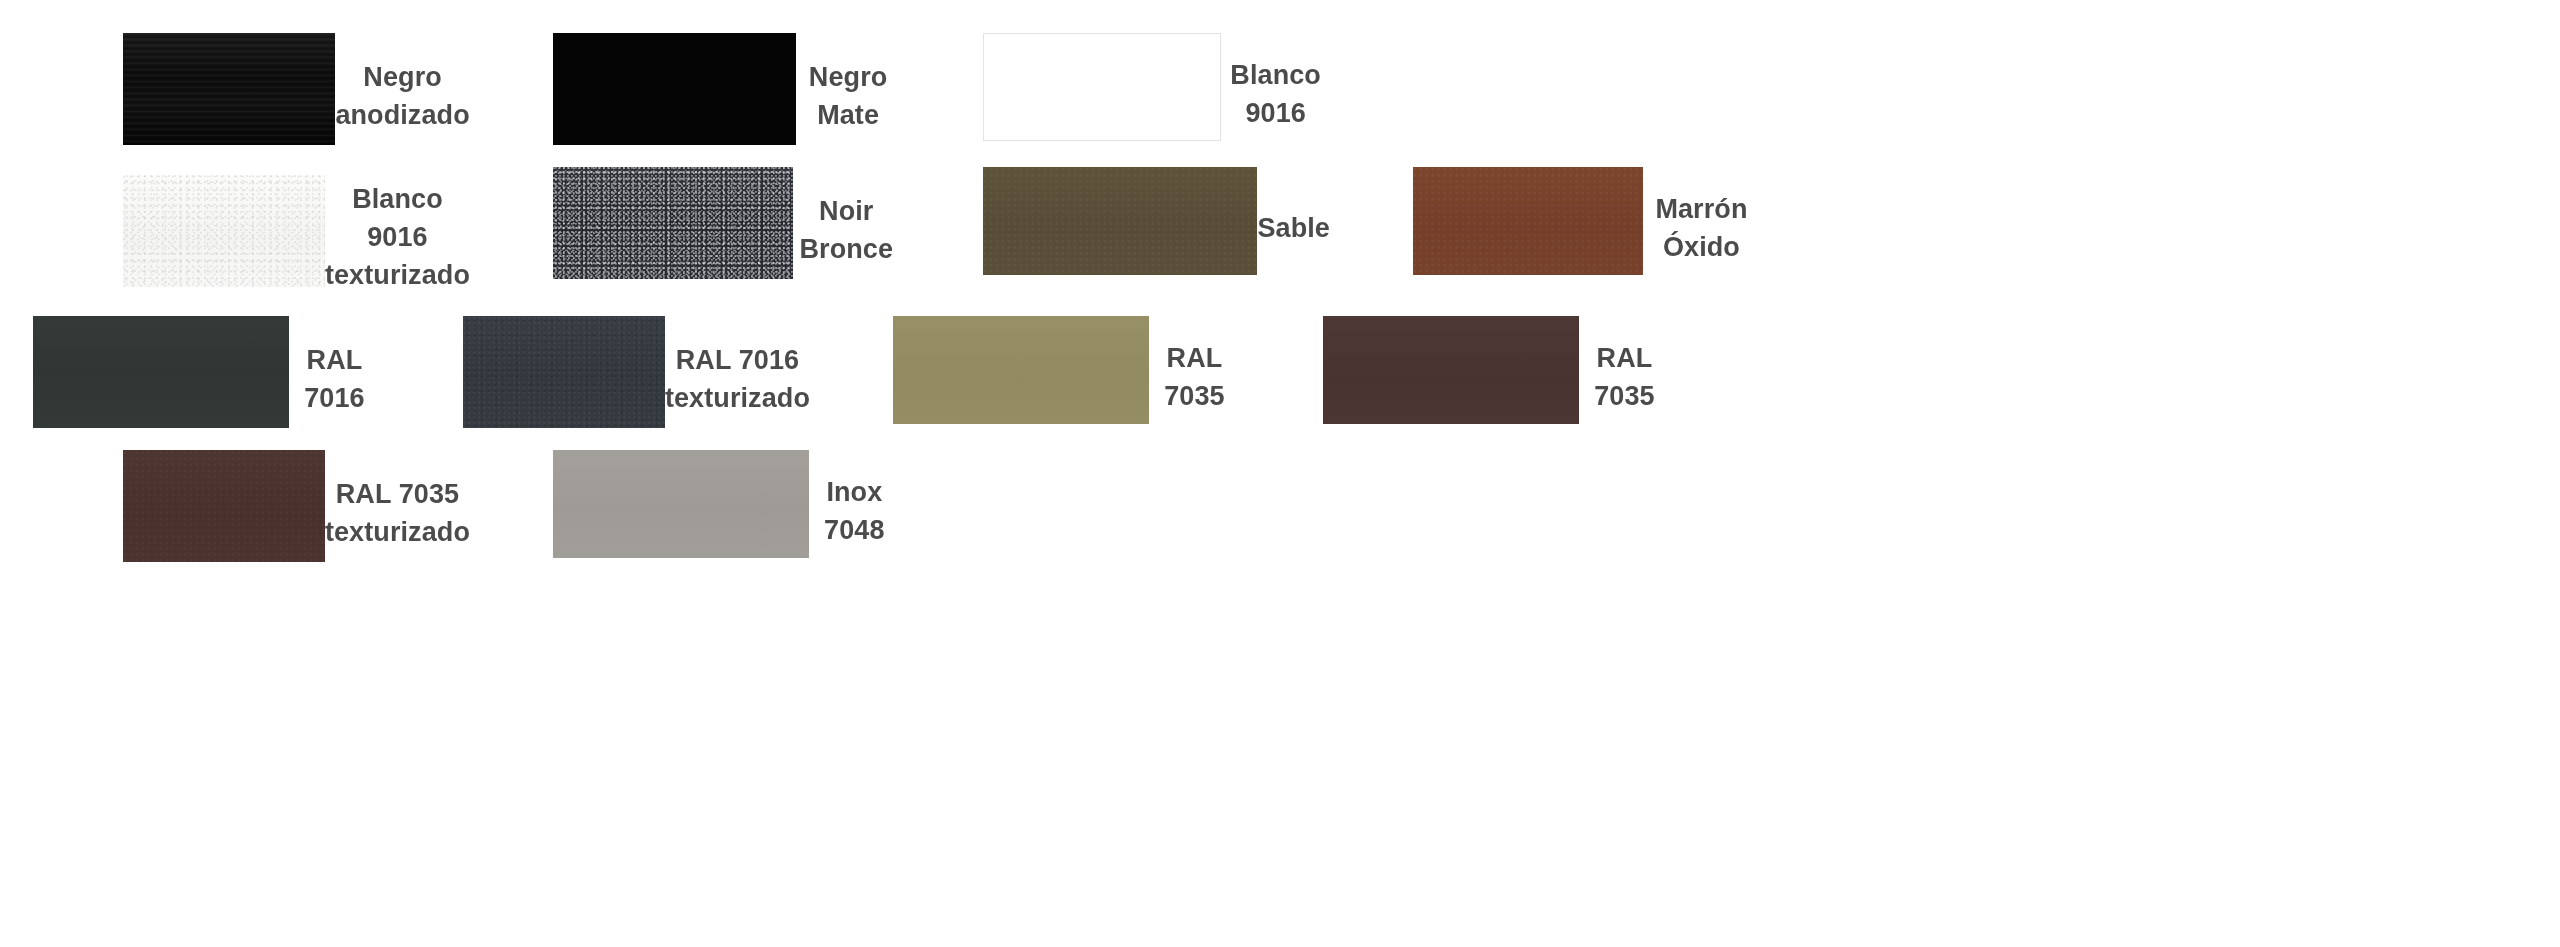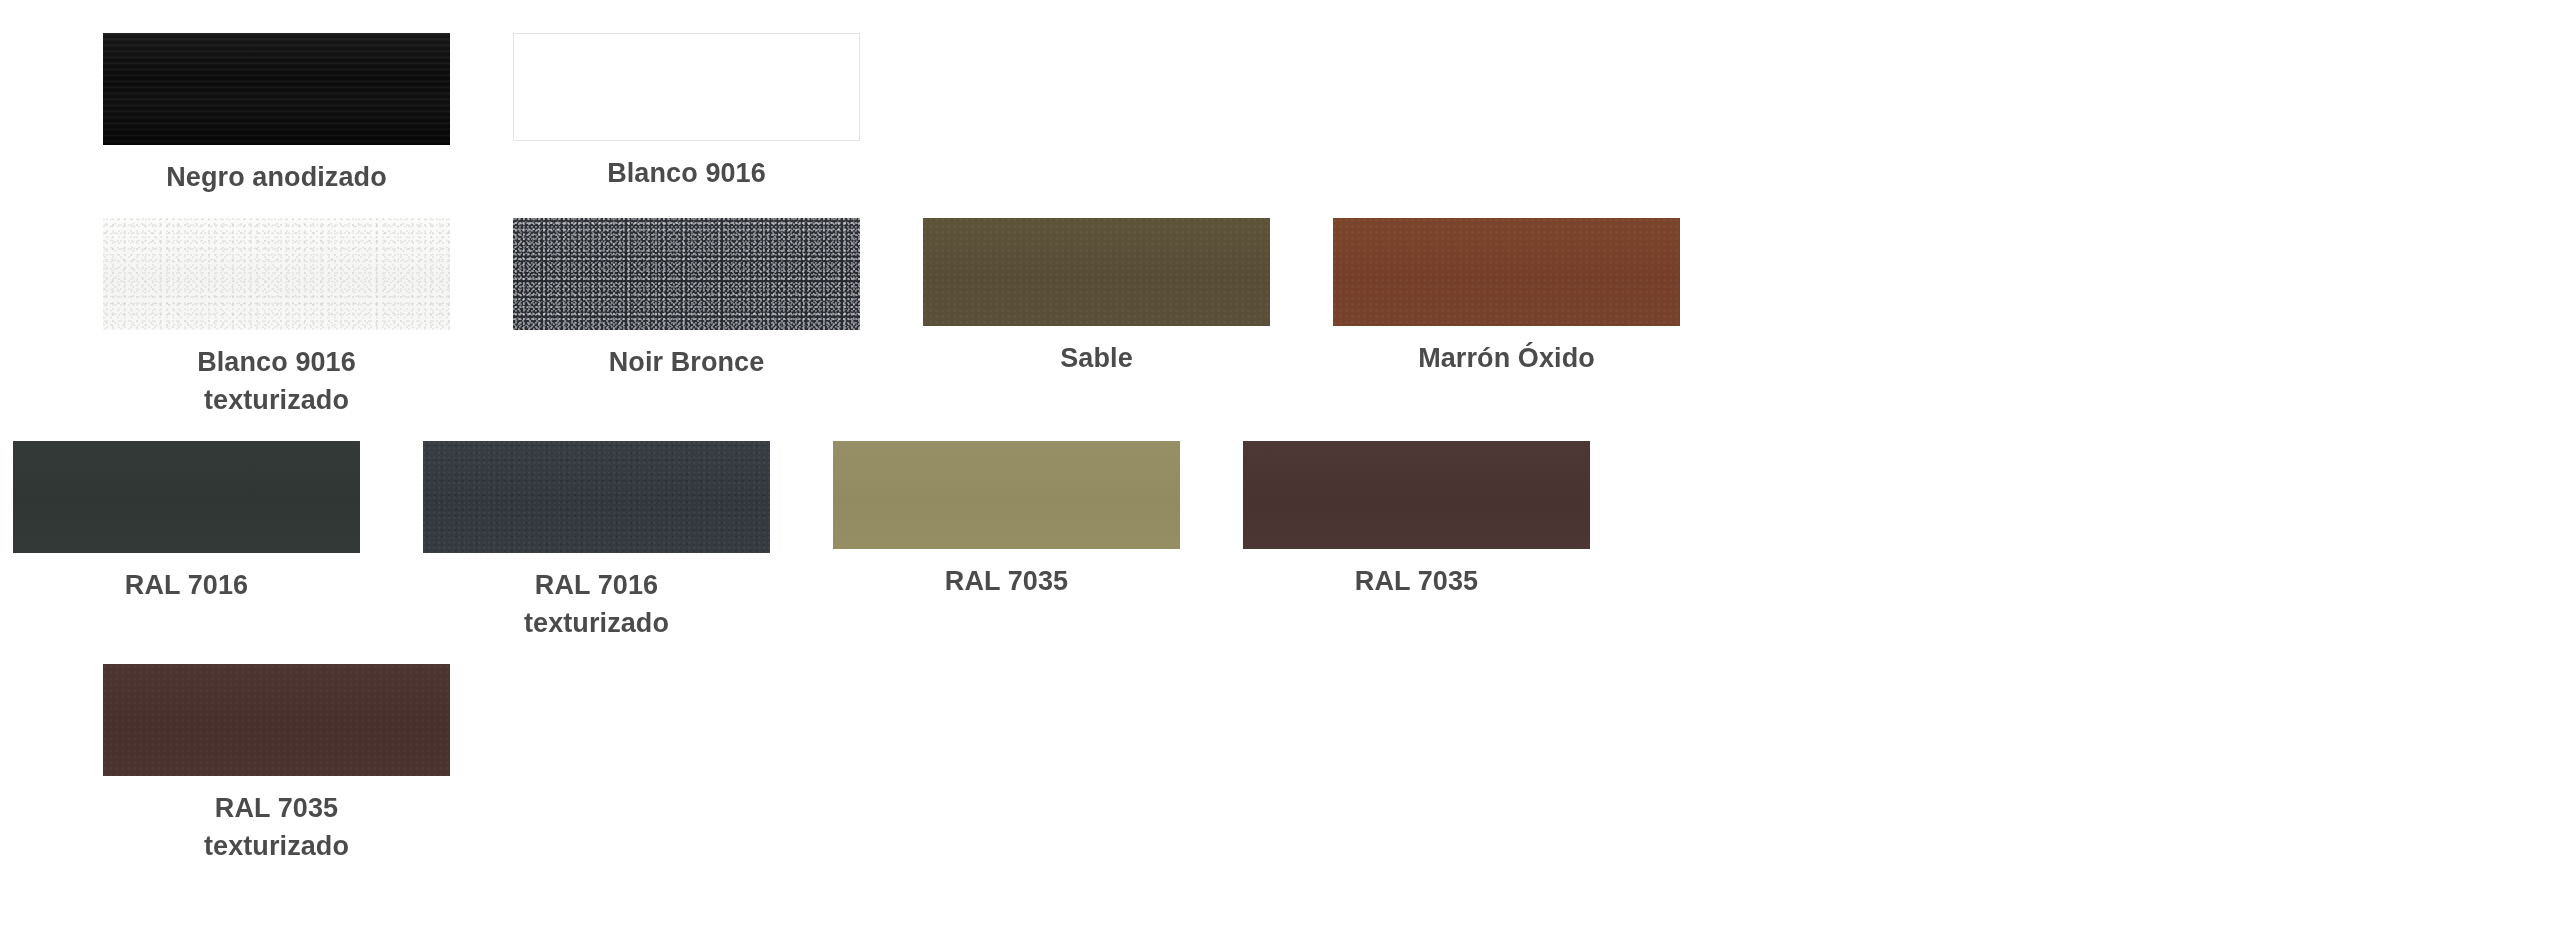--- a/index.html
+++ b/index.html
@@ -27,23 +27,24 @@
     flex-direction: row;
     align-items: flex-start;
     padding-left: 103px;
     box-sizing: border-box;
   }
 
   .swatch-cell {
     width: 347px;
     margin-right: 63px;
     display: flex;
-    flex-direction: column;
+    flex-direction: row;
     align-items: center;
     box-sizing: border-box;
+    margin-left: 20px;
   }
 
   .swatch-chip {
     width: 347px;
     display: block;
     box-sizing: border-box;
   }
 
   .swatch-label {
     font-size: 27px;
@@ -170,20 +171,24 @@
 
 <div class="palette-grid">
 
   <div class="swatch-row row-1">
 
     <div class="swatch-cell">
       <div class="swatch-chip chip-tall fin-anodized"></div>
       <div class="swatch-label">Negro anodizado</div>
     </div>
 
+    <div class="swatch-cell">
+      <div class="swatch-chip chip-tall fin-flat"></div>
+      <div class="swatch-label">Negro Mate</div>
+    </div>
 
 
     <div class="swatch-cell">
       <div class="swatch-chip chip-short fin-white-border"></div>
       <div class="swatch-label">Blanco 9016</div>
     </div>
 
   </div>
 
   <div class="swatch-row row-2">
@@ -238,18 +243,22 @@
 
   <div class="swatch-row row-4">
 
     <div class="swatch-cell">
       <div class="swatch-chip chip-tall fin-7035-brown-tex"></div>
       <div class="swatch-label">RAL 7035
 texturizado</div>
     </div>
 
 
+    <div class="swatch-cell">
+      <div class="swatch-chip chip-short fin-inox"></div>
+      <div class="swatch-label">Inox 7048</div>
+    </div>
 
     <div class="spacer-cell"></div>
 
   </div>
 
 </div>
 
 </body></html>

